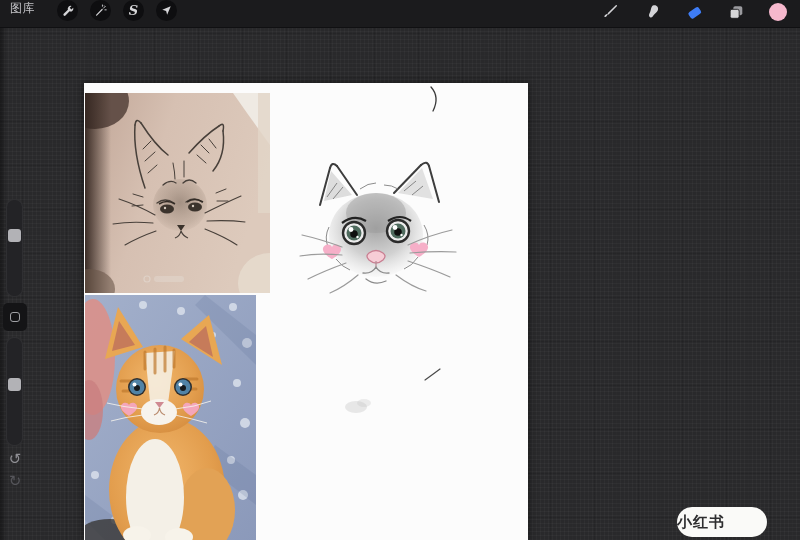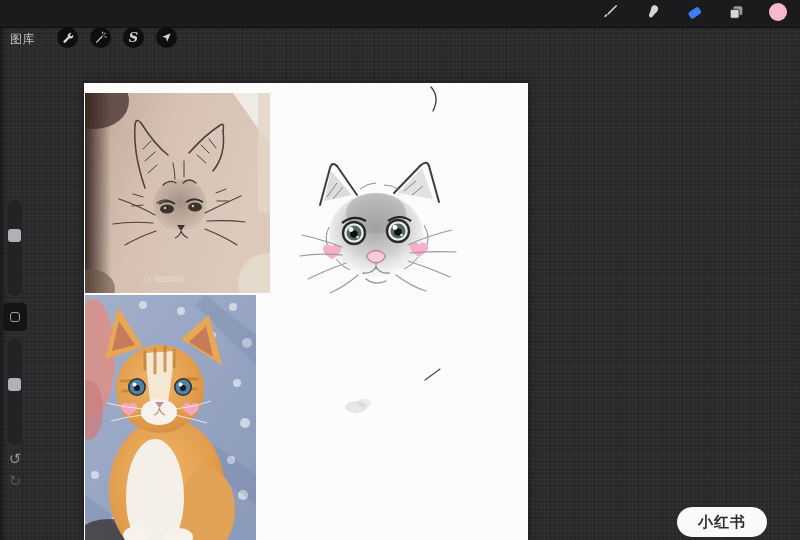--- a/index.html
+++ b/index.html
@@ -13,21 +13,21 @@
       repeating-linear-gradient(90deg, rgba(255,255,255,0.028) 0 1px, transparent 1px 4px),
       repeating-linear-gradient(0deg, rgba(0,0,0,0.09) 0 1px, transparent 1px 22px),
       repeating-linear-gradient(90deg, rgba(0,0,0,0.09) 0 1px, transparent 1px 22px);
   }
   
   #toolbar {
     position:absolute; left:0; top:0; width:800px; height:28px;
     background:#1b1b1d; border-bottom:1px solid #101012;
     display:flex; align-items:center;
   }
-  .tb-left { position:absolute; left:0; top:0; height:28px; display:flex; align-items:flex-end;margin-top:20px; }
+  .tb-left { position:absolute; left:0; top:0; height:28px; display:flex; align-items:flex-start; }
   .gallery-label { color:#c3c3c7; font-size:12px; padding:0 10px 0 10px; letter-spacing:0.5px; }
   .tool-circle {
     width:21px; height:21px; border-radius:50%; background:#0e0e10;
     display:flex; align-items:center; justify-content:center; margin-left:12px;
   }
   .tool-circle svg { display:block; }
   .sel-glyph { color:#d6d6d8; font-family:"DejaVu Serif","Liberation Serif",serif; font-style:italic; font-weight:bold; font-size:13px; line-height:1; }
   .tb-right { position:absolute; right:0; top:0; height:28px; display:flex; align-items:center; gap:22px; padding-right:12px; }
   .tb-icon { width:20px; height:20px; display:flex; align-items:center; justify-content:center; }
   
@@ -56,21 +56,21 @@
   
   #canvas {
     position:absolute; left:84px; top:83px; width:444px; height:457px;
     background:#fcfcfc; overflow:hidden; box-shadow:0 0 8px rgba(0,0,0,0.45);
   }
   .canvas-img { position:absolute; display:block; }
   
   #watermark {
     position:absolute; left:677px; top:507px; width:90px; height:30px;
     background:#fafaf8; border-radius:15px;
-    display:flex; align-items:center; justify-content:center;
+    display:flex; align-items:center; 
     color:#2e2e30; font-weight:bold; font-size:15px; letter-spacing:1px;
   }
 </style>
 </head>
 <body>
 
 <div id="app">
 
   <div id="toolbar">
     <div class="tb-left">

